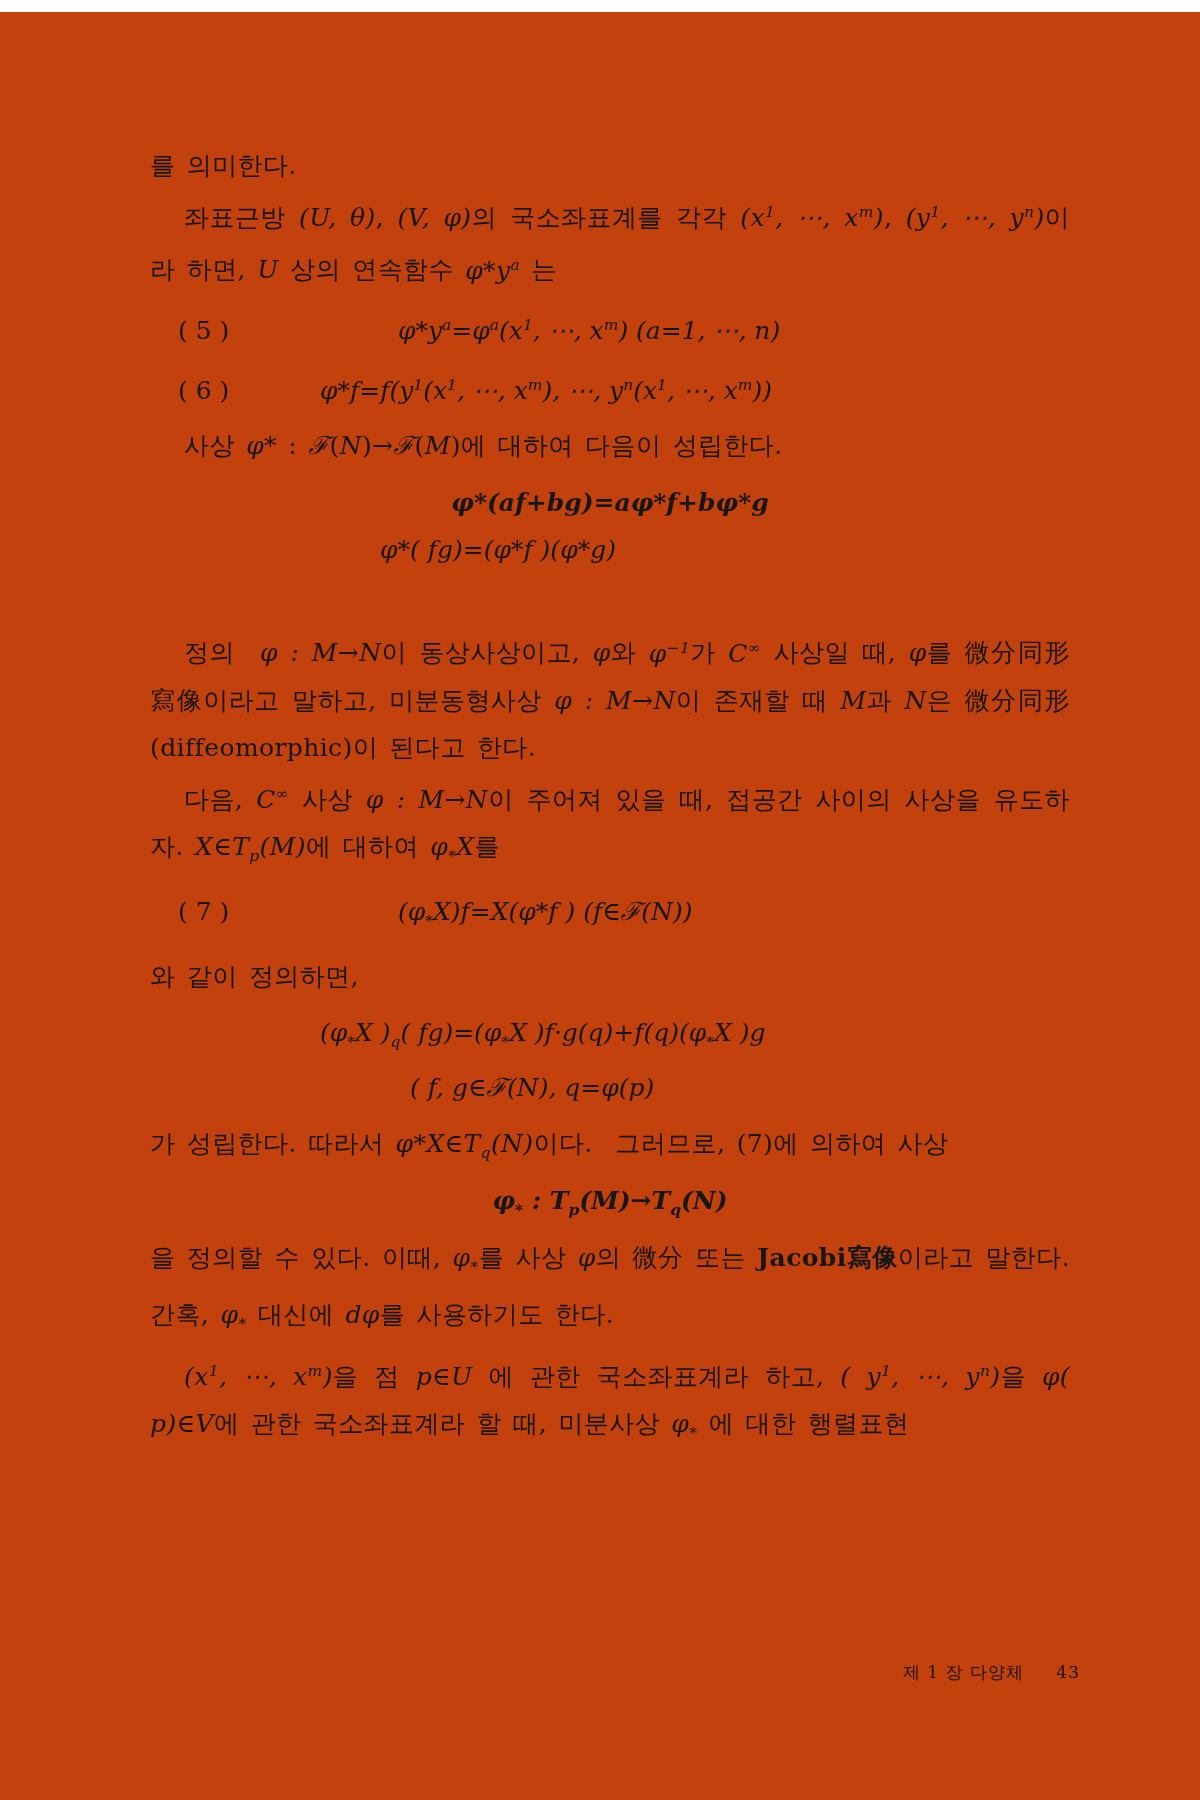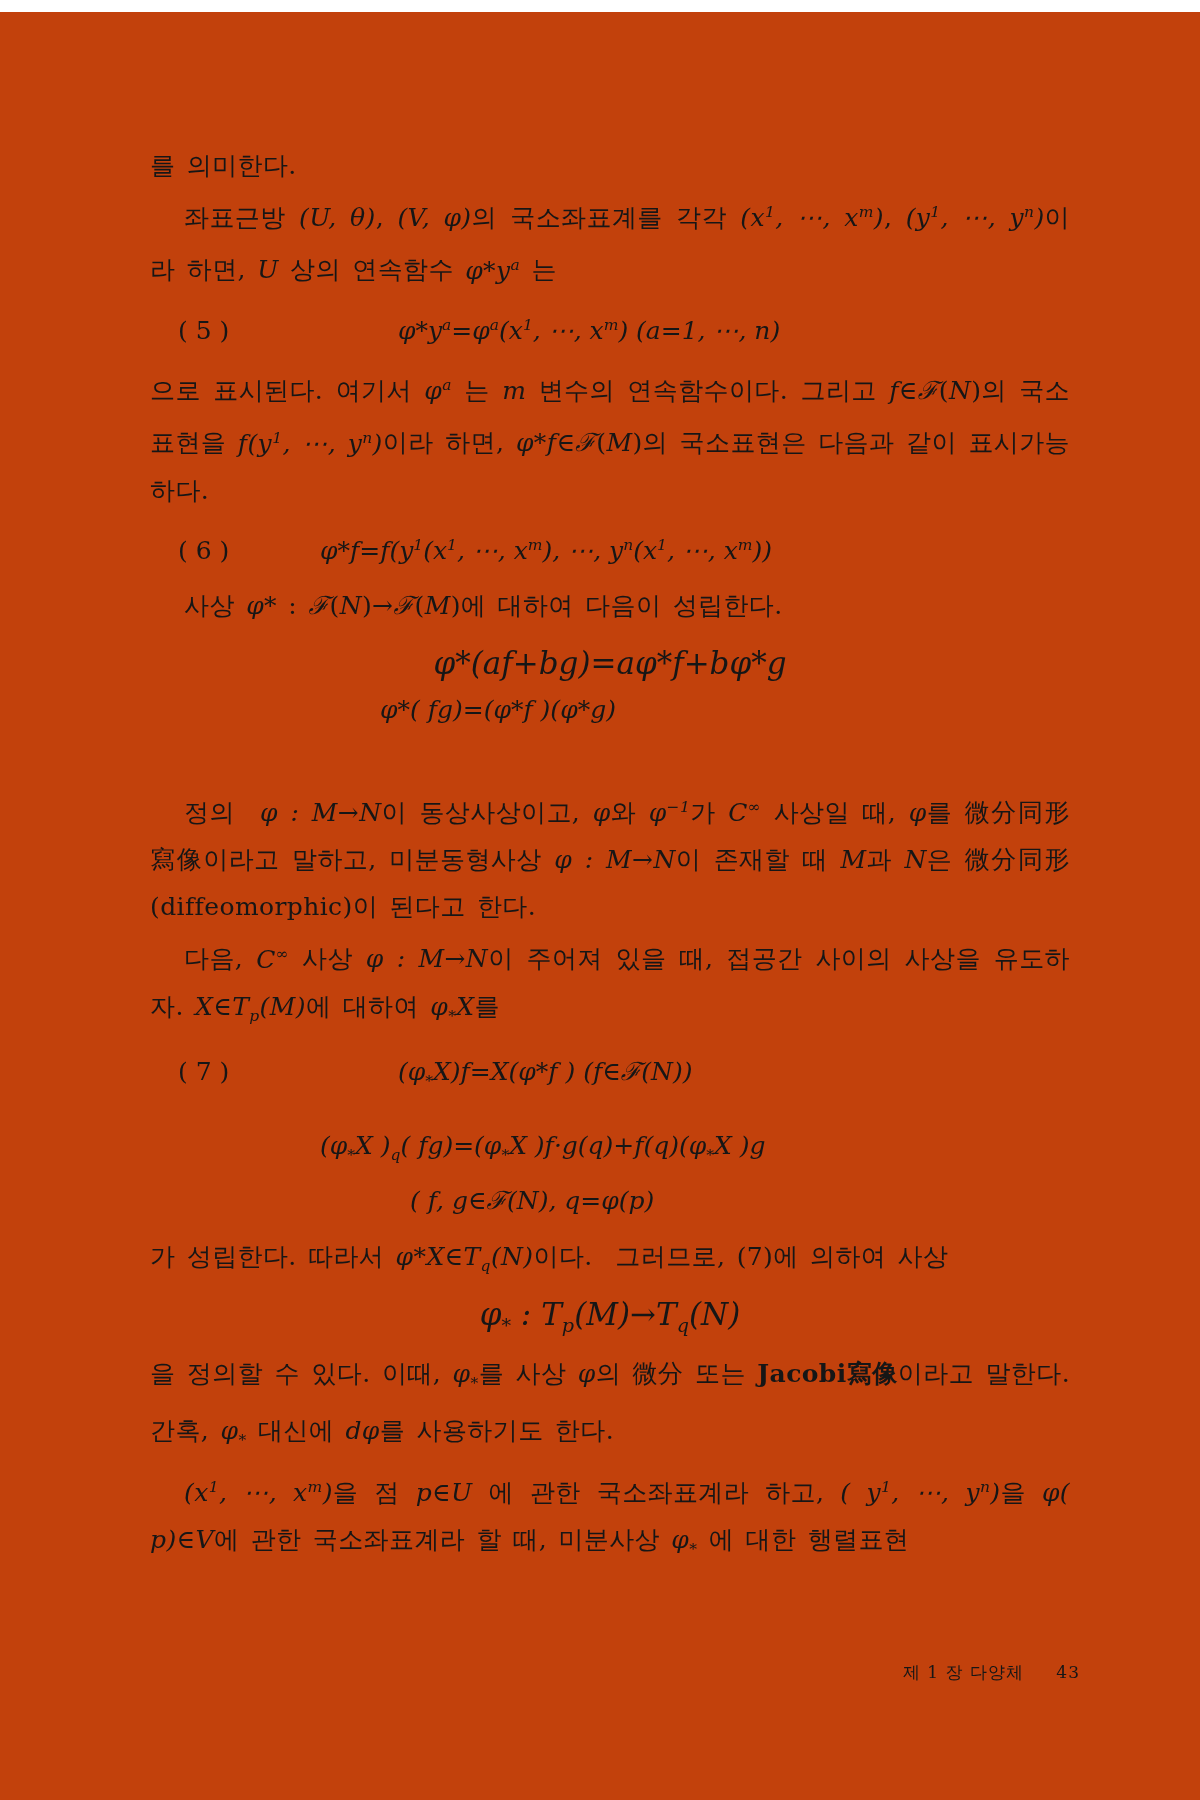--- a/index.html
+++ b/index.html
@@ -52,23 +52,24 @@
     width: 90px;
     text-align: left;
     padding-left: 28px;
     box-sizing: border-box;
   }
   .eqbody {
     display: inline-block;
   }
   .centerEq {
     text-align: center;
-    font-size: 31px;
+    font-size: 25px;
     line-height: 44px;
     margin: 2px 0;
+    font-weight: bold;
   }
   .it { font-style: italic; }
   .scr { font-style: italic; font-family: "DejaVu Serif", "Liberation Serif", serif; }
   sup.sm { font-size: 0.62em; vertical-align: super; }
   sub.sm { font-size: 0.62em; vertical-align: sub; }
   .spacer-lg { height: 52px; }
   .spacer-sm { height: 10px; }
   .footer {
     position: absolute;
     right: 120px;
@@ -105,23 +106,20 @@
       좌표근방 <span class="it">(U, θ)</span>, <span class="it">(V, φ)</span>의 국소좌표계를 각각 <span class="it">(x<sup class="sm">1</sup>, ⋯, x<sup class="sm">m</sup>)</span>, <span class="it">(y<sup class="sm">1</sup>, ⋯, y<sup class="sm">n</sup>)</span>이라 하면, <span class="it">U</span> 상의 연속함수 <span class="it">φ*y<sup class="sm">a</sup></span> 는
     </p>
 
     <div class="eqline">
       <span class="eqnum">( 5 )</span>
       <span class="eqbody" style="margin-left:150px;">
         <span class="it">φ*y<sup class="sm">a</sup>=φ<sup class="sm">a</sup>(x<sup class="sm">1</sup>, ⋯, x<sup class="sm">m</sup>)  (a=1, ⋯, n)</span>
       </span>
     </div>
 
-    <p class="para">
-      으로 표시된다. 여기서 <span class="it">φ<sup class="sm">a</sup></span> 는 <span class="it">m</span> 변수의 연속함수이다. 그리고 <span class="it">f</span>∈<span class="scr">ℱ</span>(<span class="it">N</span>)의 국소표현을 <span class="it">f(y<sup class="sm">1</sup>, ⋯, y<sup class="sm">n</sup>)</span>이라 하면, <span class="it">φ*f</span>∈<span class="scr">ℱ</span>(<span class="it">M</span>)의 국소표현은 다음과 같이 표시가능하다.
-    </p>
 
     <div class="eqline">
       <span class="eqnum">( 6 )</span>
       <span class="eqbody" style="margin-left:72px;">
         <span class="it">φ*f=f(y<sup class="sm">1</sup>(x<sup class="sm">1</sup>, ⋯, x<sup class="sm">m</sup>), ⋯, y<sup class="sm">n</sup>(x<sup class="sm">1</sup>, ⋯, x<sup class="sm">m</sup>))</span>
       </span>
     </div>
 
     <p class="para indent">
       사상 <span class="it">φ*</span> : <span class="scr">ℱ</span>(<span class="it">N</span>)→<span class="scr">ℱ</span>(<span class="it">M</span>)에 대하여 다음이 성립한다.
@@ -146,20 +144,21 @@
       다음, <span class="it">C<sup class="sm">∞</sup></span> 사상 <span class="it">φ : M→N</span>이 주어져 있을 때, 접공간 사이의 사상을 유도하자. <span class="it">X∈T<sub class="sm">p</sub>(M)</span>에 대하여 <span class="it">φ<sub class="sm">*</sub>X</span>를
     </p>
 
     <div class="eqline">
       <span class="eqnum">( 7 )</span>
       <span class="eqbody" style="margin-left:150px;text-align:center;">
         <span class="it">(φ<sub class="sm">*</sub>X)f=X(φ*f )  (f∈</span><span class="scr">ℱ</span><span class="it">(N))</span>
       </span>
     </div>
 
+    <p class="para">와 같이 정의하면,</p>
 
     <div class="spacer-sm"></div>
 
     <div class="blockEq" style="margin-left:170px;">
       <span class="it">(φ<sub class="sm">*</sub>X )<sub class="sm">q</sub>( fg)=(φ<sub class="sm">*</sub>X )f·g(q)+f(q)(φ<sub class="sm">*</sub>X )g</span>
     </div>
     <div class="blockEq2" style="margin-left:260px;">
       <span class="it">( f, g∈</span><span class="scr">ℱ</span><span class="it">(N),  q=φ(p)</span>
     </div>
 

